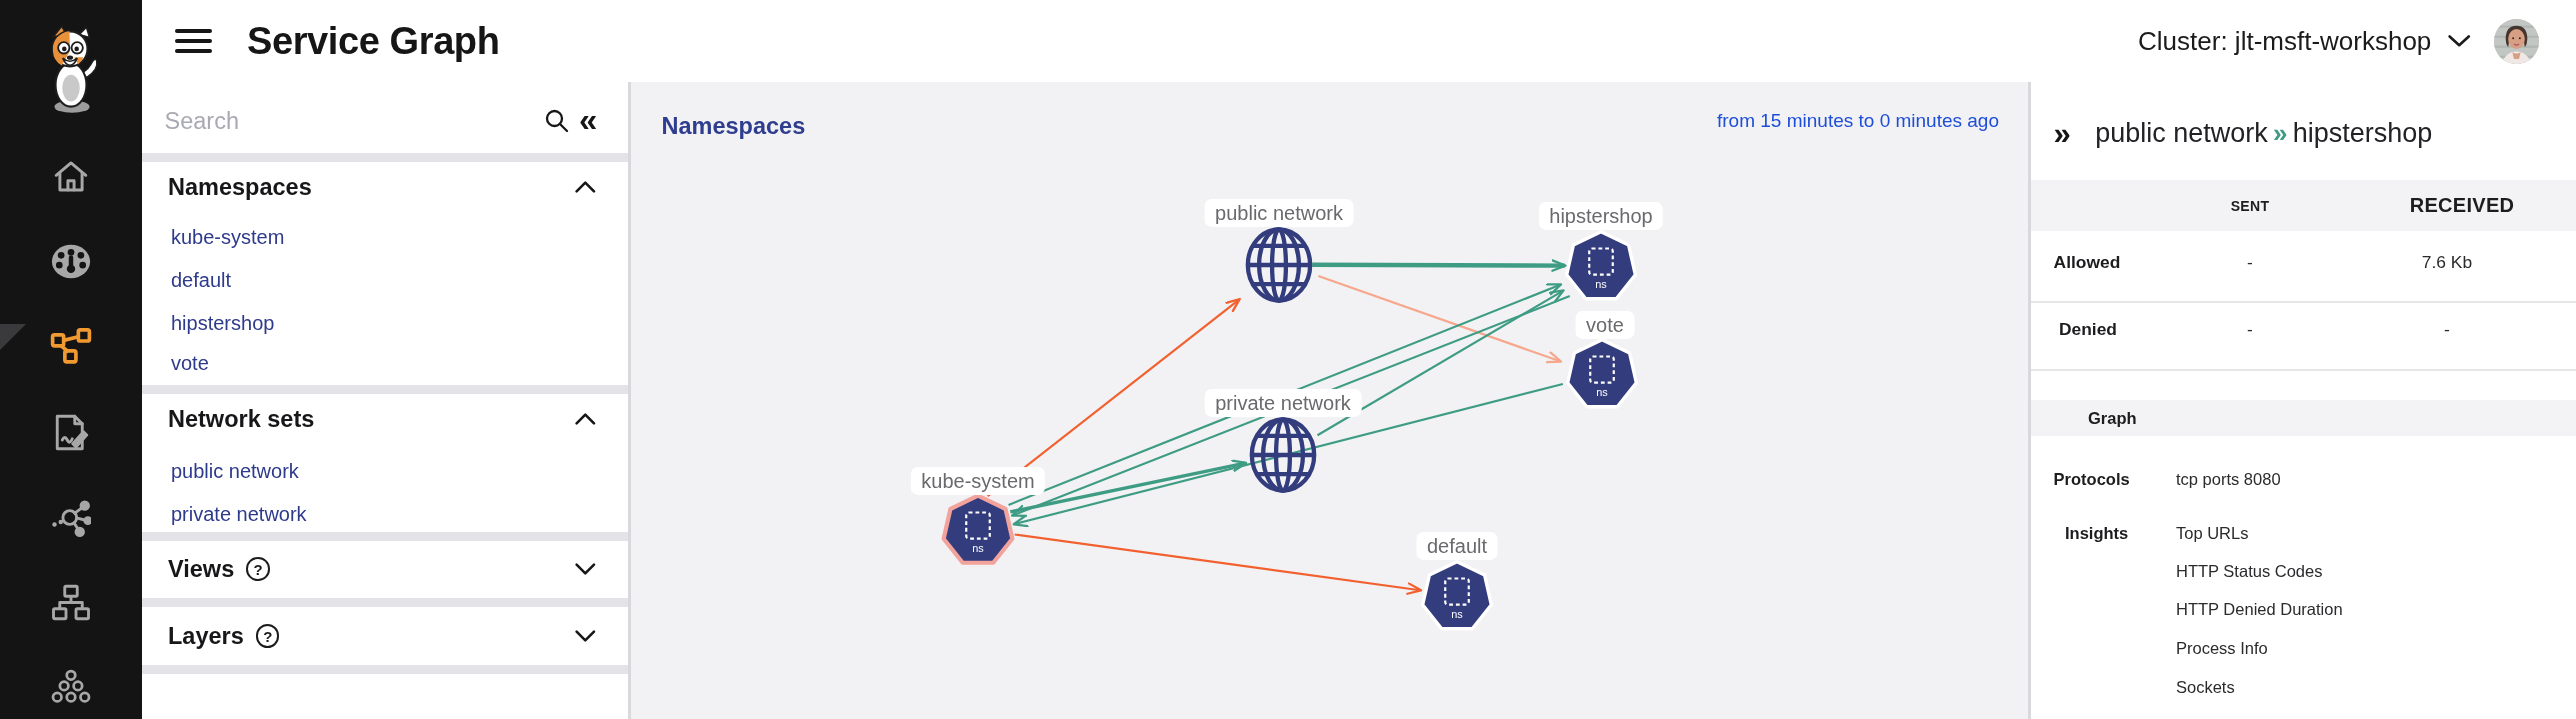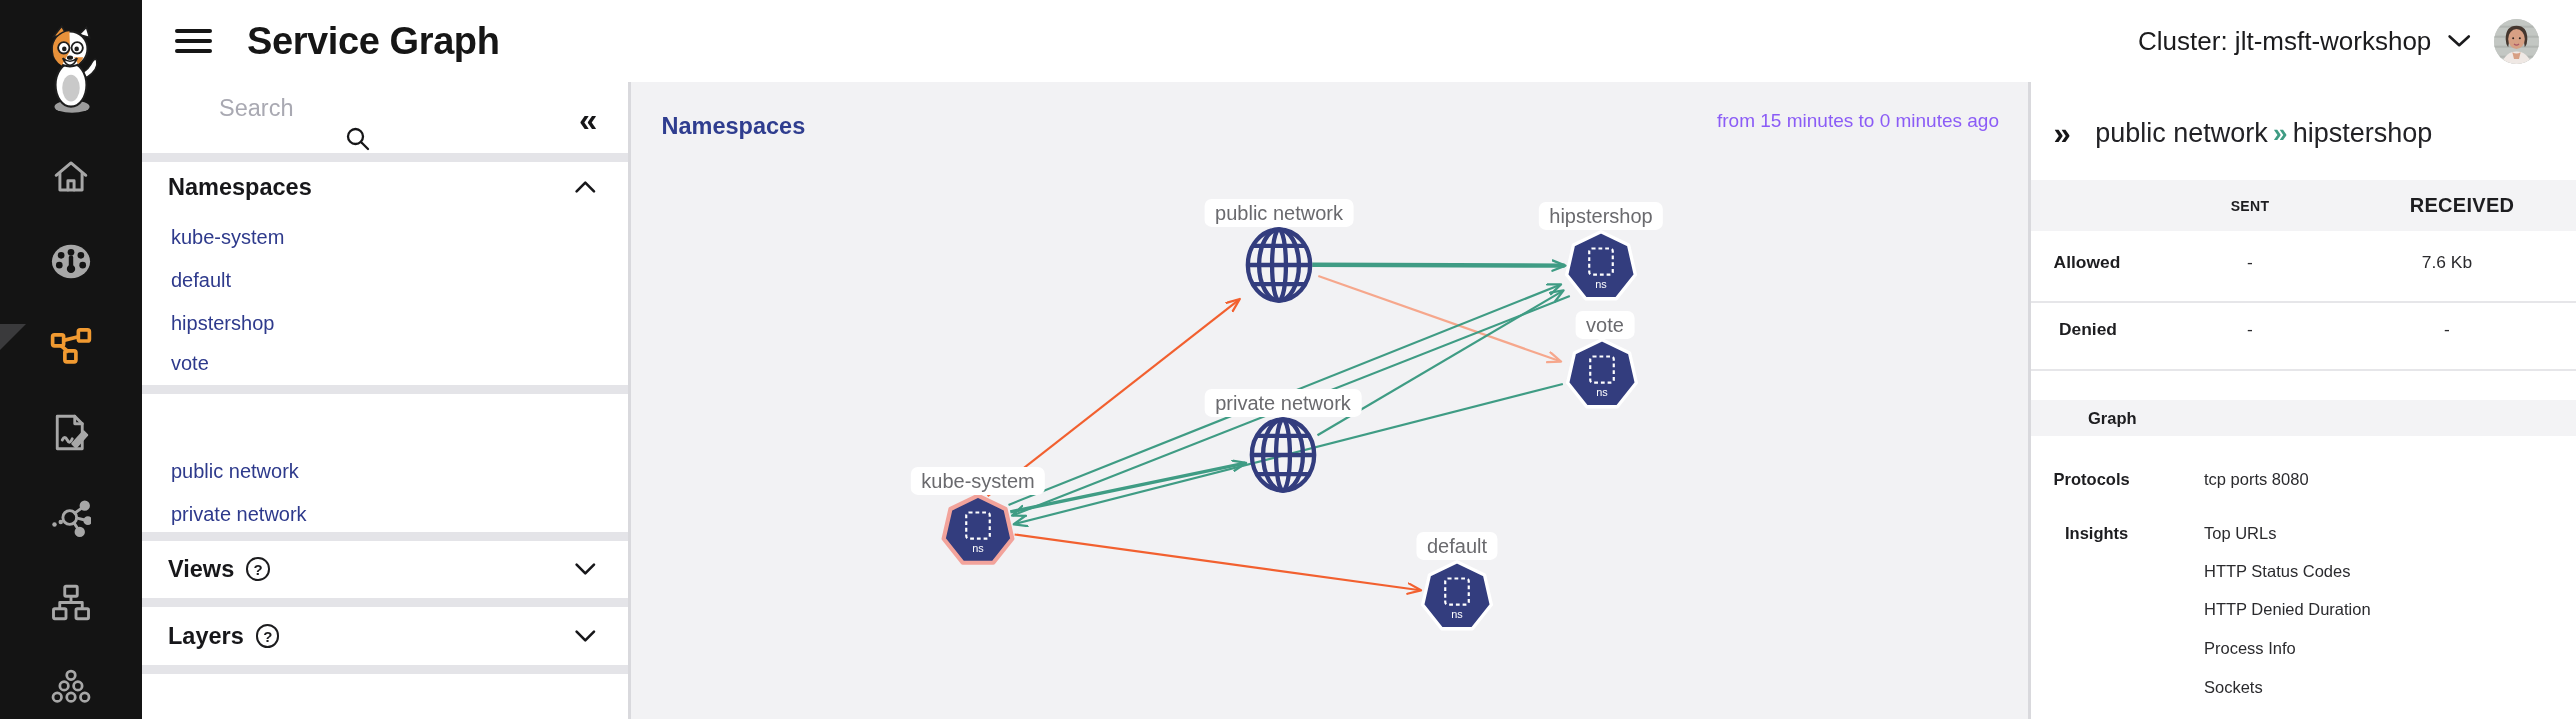--- a/index.html
+++ b/index.html
@@ -24,39 +24,39 @@
   .topbar-right { margin-left:auto; display:flex; align-items:center; gap:22.6px; padding-right:37px; }
   .cluster-sel { display:flex; align-items:center; gap:15.7px; cursor:pointer; font-size:26px; color:#1b1b1d; }
   .avatar { width:45px; height:45px; border-radius:50%; overflow:hidden; background:#c6c8c6; cursor:pointer; }
   .top-divider { position:absolute; left:142px; top:82px; right:0; height:7px; background:#e4e4e8; }
 
   
   .left-panel { position:absolute; left:142px; top:82px; width:486px; height:637px; background:#fff; }
   .v-divider { position:absolute; top:82px; width:2.6px; height:637px; background:#d9d9dd; }
   .band { position:absolute; left:0; width:100%; height:8.7px; background:#e4e4e8; }
   .search-card { position:absolute; left:3.5px; top:8.7px; width:437px; height:61px; background:#fff;
-    border-radius:12.2px; display:flex; align-items:center;flex-direction:column; }
+    border-radius:12.2px; display:flex; align-items:center; }
   .search-card input { flex:1; border:none; outline:none; font-size:23.5px; color:#2a2a2e;
     padding-left:19px; font-family:inherit; background:transparent; }
   .search-card input::placeholder { color:#a9a9b2; }
   .search-btn { margin-right:12.2px; cursor:pointer; display:flex; }
   .collapse-left { position:absolute; left:437px; top:21px; font-size:33px; font-weight:700;
     color:#161618; cursor:pointer; line-height:1; }
   .sec-head { position:absolute; left:0; width:100%; height:42px; display:flex; align-items:center; }
   .sec-head .lbl { margin-left:26px; font-size:23.5px; font-weight:700; color:#17171a; }
   .sec-head .qmark { margin-left:12.2px; width:23.5px; height:23.5px; border:2.1px solid #1c1c1e; border-radius:50%;
     display:flex; align-items:center; justify-content:center; font-size:15px; font-weight:700; color:#1c1c1e; cursor:pointer; }
   .sec-head .chev { position:absolute; right:31px; display:flex; cursor:pointer; }
   .nav-item { position:absolute; left:29px; height:31px; display:flex; align-items:center;
     font-size:20px; color:#2e3a8c; cursor:pointer; }
 
   
   .graph { position:absolute; left:631px; top:82px; width:1399px; height:637px; background:#f2f2f4; overflow:hidden; }
   .graph-view-label { position:absolute; left:30.5px; top:31px; font-size:23.5px; font-weight:600; color:#2f3d8f; }
-  .time-range { position:absolute; right:31px; top:28px; font-size:19px; color:#8b5cf6; }
+  .time-range { position:absolute; right:31px; top:28px; font-size:19px; color:#1d4ed8; }
   #edges-svg { position:absolute; left:0; top:0; width:100%; height:100%; }
   .gnode { position:absolute; transform:translate(-50%,-50%); cursor:pointer; line-height:0; }
   .gnode-label { position:absolute; transform:translate(-50%,-50%); background:#fff; border-radius:7px;
     padding:2.6px 10.5px; font-size:20px; font-weight:500; color:#6a6a6e; white-space:nowrap; }
 
   
   .details { position:absolute; left:2031px; top:82px; width:545px; height:637px; background:#fff; }
   .details-title { position:absolute; left:0; top:30px; height:42px; display:flex; align-items:center; }
   .collapse-right { margin-left:22.6px; font-size:31px; font-weight:700; color:#161618; cursor:pointer; line-height:1; }
   .dt-text { margin-left:24.4px; font-size:27px; font-weight:500; color:#222226; display:flex; align-items:center; }
@@ -69,21 +69,21 @@
     font-size:20px; font-weight:700; letter-spacing:0.3px; color:#1d1d20; }
   .t-row { position:absolute; left:0; width:100%; height:35px; }
   .t-row .r-label { position:absolute; left:22.6px; font-size:17.4px; font-weight:700; color:#1d1d20; }
   .t-row .r-sent { position:absolute; left:219px; transform:translateX(-50%); font-size:17.4px; color:#2b2b2e; }
   .t-row .r-recv { position:absolute; left:416px; transform:translateX(-50%); font-size:17.4px; color:#2b2b2e; }
   .h-line { position:absolute; left:0; width:100%; height:1.7px; background:#e6e6e9; }
   .more-band { position:absolute; left:0; top:318px; width:100%; height:36px; background:#f3f3f5;
     display:flex; align-items:center; }
   .more-band .lbl { margin-left:57px; font-size:16.5px; font-weight:700; color:#1d1d20; }
   .kv-label { position:absolute; font-size:16.5px; font-weight:700; color:#1d1d20; }
-  .kv-value { position:absolute; left:145px; font-size:16.5px; color:#2b2b2e;margin-left:28px; }
+  .kv-value { position:absolute; left:145px; font-size:16.5px; color:#2b2b2e; }
 </style>
 </head>
 <body>
 
 <div class="page">
 
   <aside class="rail">
     <div class="logo">
       <svg width="66" height="91" viewBox="0 0 64 88">
         <ellipse cx="33" cy="80" rx="17" ry="6" fill="#9c9c9c"></ellipse>
@@ -229,20 +229,28 @@
             <polyline points="3,13 13,3 23,13"></polyline>
           </svg>
       </span>
     </div>
     <div class="nav-item" style="top:140px">kube-system</div>
     <div class="nav-item" style="top:183px">default</div>
     <div class="nav-item" style="top:226px">hipstershop</div>
     <div class="nav-item" style="top:266px">vote</div>
     <div class="band" style="top:303px"></div>
 
+    <div class="sec-head" style="top:316px">
+      <span class="lbl">Network sets</span>
+      <span class="chev">
+        <svg width="22.6" height="14" viewBox="0 0 26 16" fill="none" stroke="#17171a" stroke-width="3" stroke-linecap="round" stroke-linejoin="round">
+            <polyline points="3,13 13,3 23,13"></polyline>
+          </svg>
+      </span>
+    </div>
     <div class="nav-item" style="top:374px">public network</div>
     <div class="nav-item" style="top:417px">private network</div>
     <div class="band" style="top:450px"></div>
 
     <div class="sec-head" style="top:466px">
       <span class="lbl">Views</span>
       <span class="qmark">?</span>
       <span class="chev">
         <svg width="22.6" height="14" viewBox="0 0 26 16" fill="none" stroke="#17171a" stroke-width="3" stroke-linecap="round" stroke-linejoin="round">
             <polyline points="3,3 13,13 23,3"></polyline>

